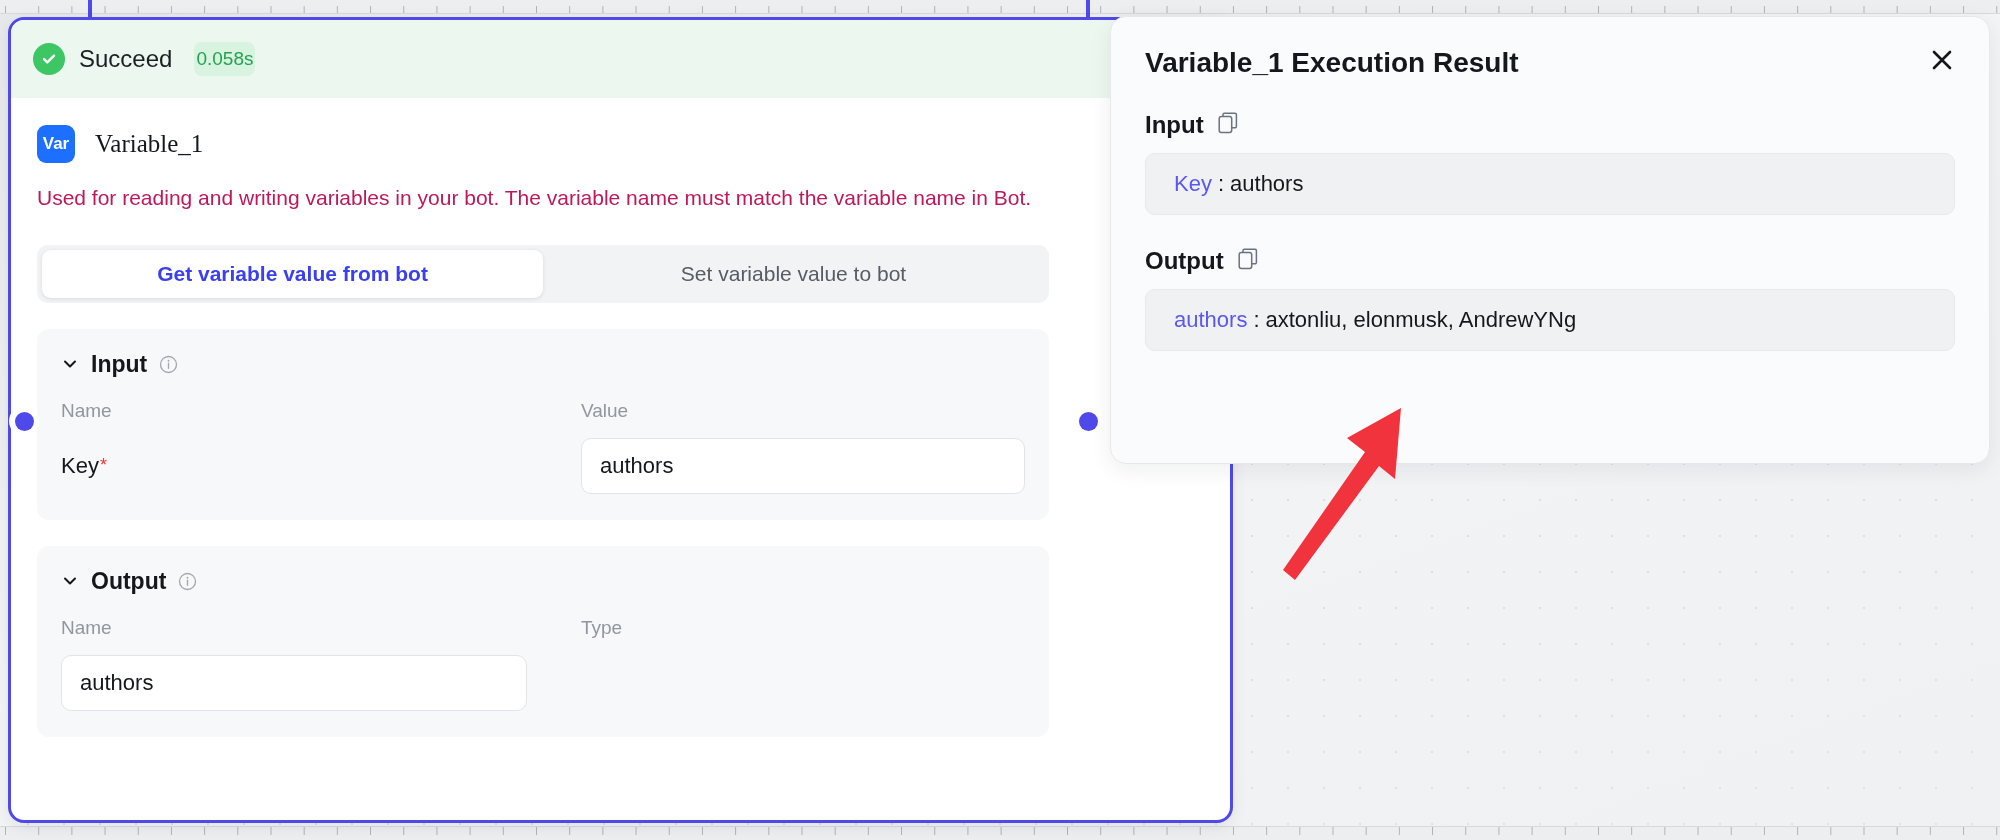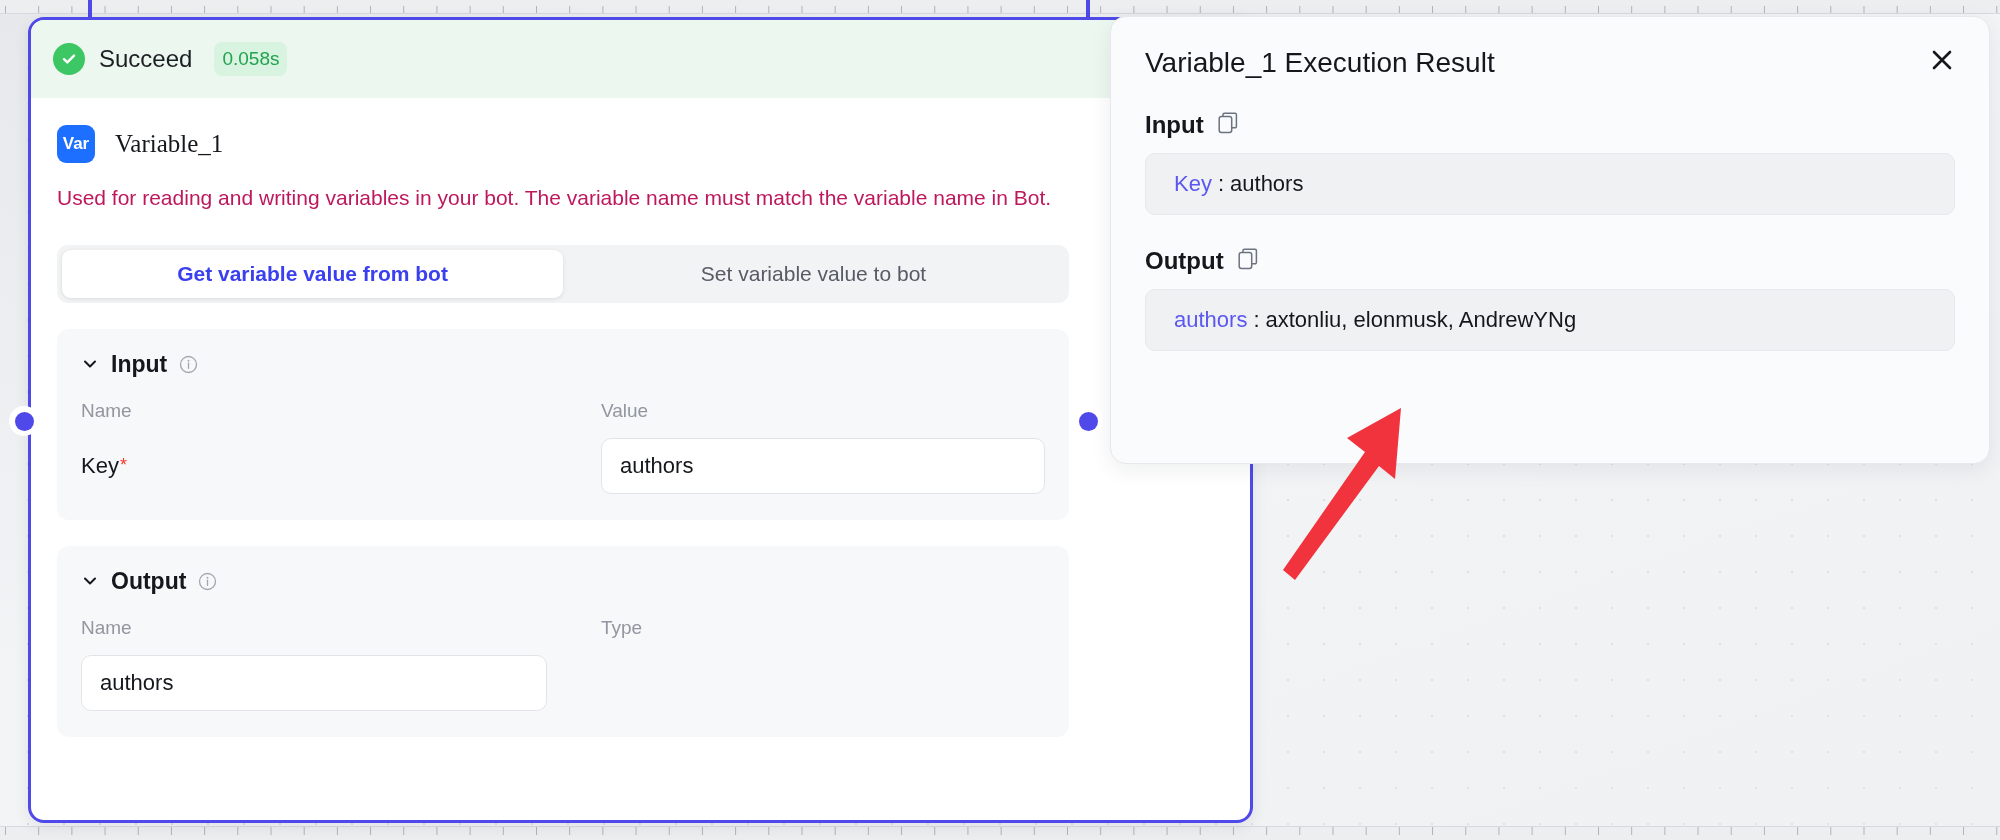--- a/index.html
+++ b/index.html
@@ -46,21 +46,21 @@
 
   
   .edge-line {
     position: absolute;
     background: #4e49e8;
   }
 
   
   #node-card {
     position: absolute;
-    left: 28px; top: 17px;
+    left: 8px; top: 17px;
     width: 1225px; height: 806px;
     background: #ffffff;
     border: 3px solid #4e49e8;
     border-radius: 16px;
     overflow: hidden;
     box-shadow: 0 4px 16px rgba(20,25,40,.08);
   }
 
   
   #status-strip {
@@ -79,21 +79,21 @@
   #status-label {
     margin-left: 14px;
     font-size: 24px; color: #1c1f23; font-weight: 400;
   }
   #duration-badge {
     margin-left: 22px;
     background: #d8f3e0;
     color: #22a css;
     color: #23a34f;
     font-size: 19px;
-    padding: 6px 8px;
+    padding: 6px 2px;
     border-radius: 8px;
   }
   #hide-result-btn {
     margin-left: auto;
     color: #4e49e8;
     font-size: 18px;
     font-weight: 700;
     cursor: pointer;
   }
 
@@ -192,21 +192,21 @@
     position: absolute;
     left: 1110px; top: 16px;
     width: 880px; height: 448px;
     background: #fafbfc;
     border: 1px solid #e6e8eb;
     border-radius: 16px;
     box-shadow: 0 6px 22px rgba(20,25,40,.07);
     padding: 30px 34px;
   }
   #panel-header { display: flex; align-items: flex-start; }
-  #panel-title { font-size: 28px; font-weight: 400; color: #14171c; }
+  #panel-title { font-size: 28px; font-weight: 700; color: #14171c; }
   #panel-close { margin-left: auto; cursor: pointer; }
 
   .kv-label-row { display: flex; align-items: center; gap: 14px; margin-top: 32px; }
   .kv-label { font-size: 24px; font-weight: 700; color: #14171c; }
   .copy-icon { cursor: pointer; display:block; }
 
   .kv-box {
     margin-top: 14px;
     background: #f0f1f3;
     border: 1px solid #e6e8eb;

